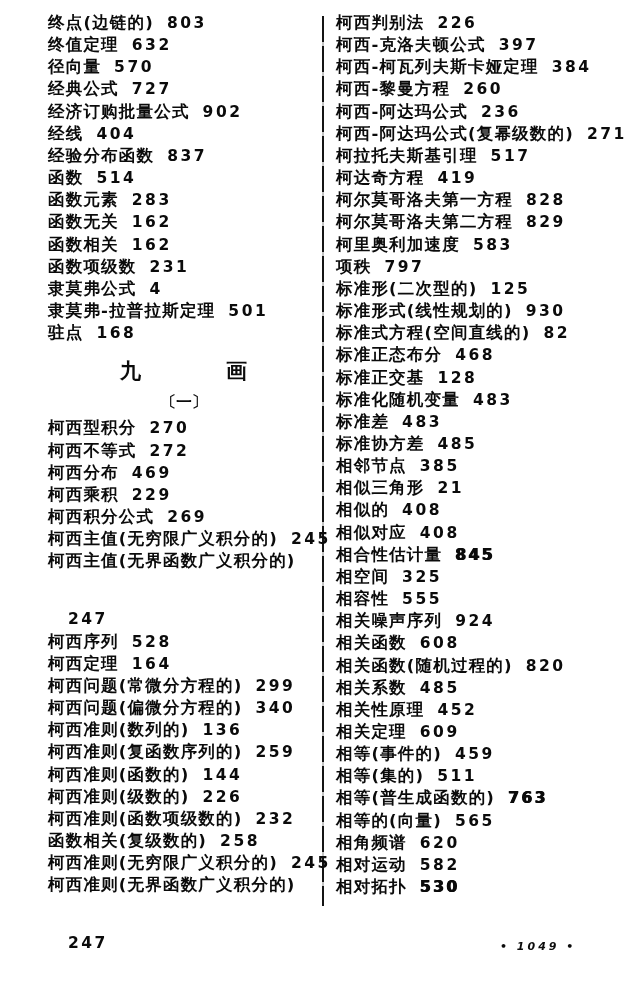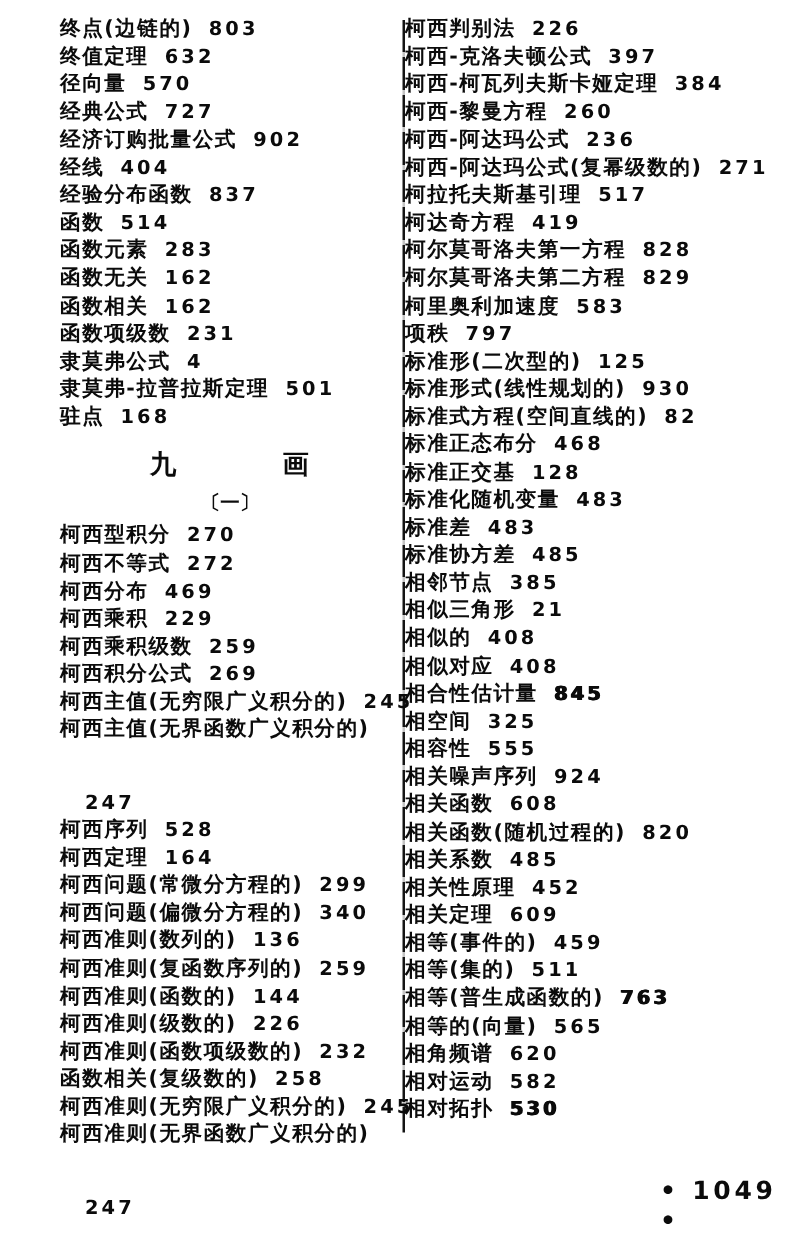--- a/index.html
+++ b/index.html
@@ -12,21 +12,21 @@
     overflow:hidden;
   }
   .divider{
     position:absolute;
     left:322px;top:16px;
     width:2px;height:890px;
     background:repeating-linear-gradient(180deg,#141414 0px,#141414 26px,rgba(20,20,20,.25) 26px,rgba(20,20,20,.25) 30px);
   }
   .col{position:absolute;top:12px;}
   .col-left{left:48px;width:272px;}
-  .col-right{left:324px;width:292px;}
+  .col-right{left:336px;width:292px;}
   .entry{
     line-height:22.15px;
     font-size:16.5px;
     font-weight:600;
     letter-spacing:1.2px;
     white-space:nowrap;
   }
   .term{color:#0b0b0b;}
   .pg{
     margin-left:13px;
@@ -48,24 +48,25 @@
   }
   .subheading{
     text-align:center;
     font-size:15.5px;
     font-weight:600;
     line-height:20px;
     margin-bottom:5px;
   }
   .footer{
     position:absolute;
-    left:528px;top:940px;
-    font-size:20px;
+    left:500px;top:940px;
+    font-size:11px;
     font-weight:700;
     letter-spacing:3px;
+    font-style:italic;
   }
 </style>
 </head>
 <body>
 
 <div class="page">
   <div class="divider"></div>
   <div class="col col-left" id="col-left">
       <div class="entry"><span class="term">终点(边链的)</span><span class="pg">803</span></div>
       <div class="entry"><span class="term">终值定理</span><span class="pg">632</span></div>
@@ -84,21 +85,20 @@
       <div class="entry"><span class="term">驻点</span><span class="pg">168</span></div>
       <div class="heading">
         <span>九</span>
         <span>画</span>
       </div>
       <div class="subheading">〔一〕</div>
       <div class="entry"><span class="term">柯西型积分</span><span class="pg">270</span></div>
       <div class="entry"><span class="term">柯西不等式</span><span class="pg">272</span></div>
       <div class="entry"><span class="term">柯西分布</span><span class="pg">469</span></div>
       <div class="entry"><span class="term">柯西乘积</span><span class="pg">229</span></div>
-      <div class="entry"><span class="term">柯西乘积级数</span><span class="pg">259</span></div>
       <div class="entry"><span class="term">柯西积分公式</span><span class="pg">269</span></div>
       <div class="entry"><span class="term">柯西主值(无穷限广义积分的)</span><span class="pg">245</span></div>
       <div class="entry"><span class="term">柯西主值(无界函数广义积分的)</span></div>
       <div class="entry cont"><span class="pg" style="margin-left: 0px;">247</span></div>
       <div class="entry"><span class="term">柯西序列</span><span class="pg">528</span></div>
       <div class="entry"><span class="term">柯西定理</span><span class="pg">164</span></div>
       <div class="entry"><span class="term">柯西问题(常微分方程的)</span><span class="pg">299</span></div>
       <div class="entry"><span class="term">柯西问题(偏微分方程的)</span><span class="pg">340</span></div>
       <div class="entry"><span class="term">柯西准则(数列的)</span><span class="pg">136</span></div>
       <div class="entry"><span class="term">柯西准则(复函数序列的)</span><span class="pg">259</span></div>

